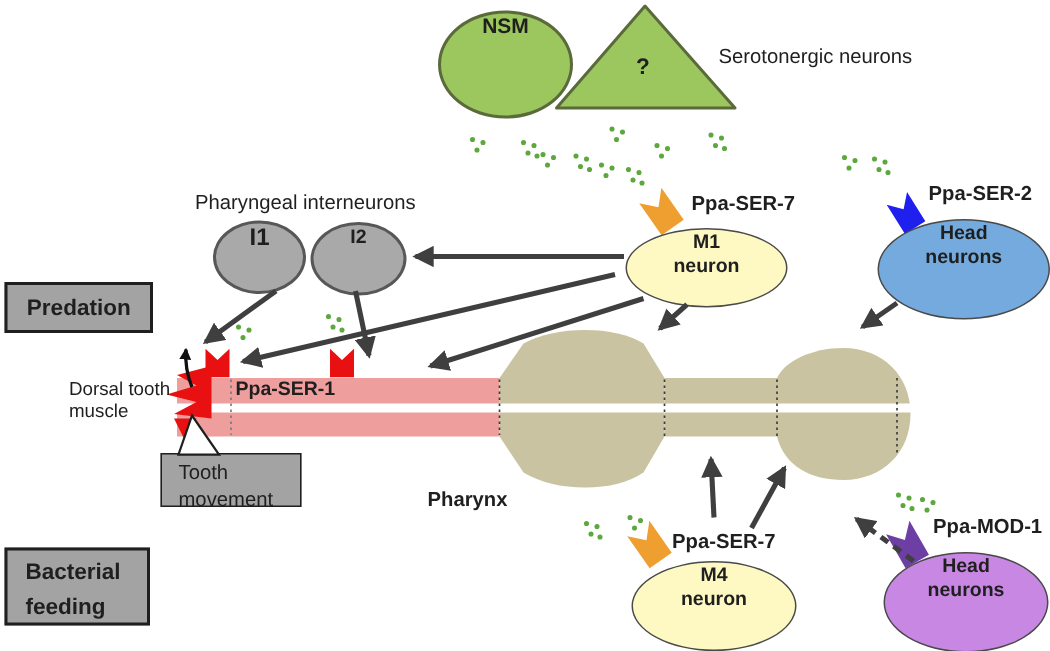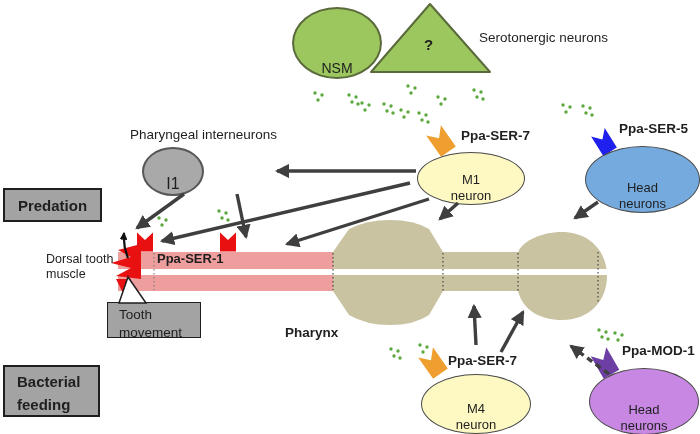--- a/index.html
+++ b/index.html
@@ -2,22 +2,22 @@
 <html><head>
 <meta charset="utf-8">
 <style>
   html,body{margin:0;padding:0;background:#fff;}
   #stage{position:relative;width:700px;height:434px;background:#ffffff;overflow:hidden;
          font-family:"Liberation Sans", sans-serif;color:#1f1f1f;}
   svg.layer{position:absolute;left:0;top:0;z-index:1;}
   svg.layer-top{z-index:3;pointer-events:none;}
   .lbl{position:absolute;white-space:nowrap;z-index:2;color:#1f1f1f;}
   .bold{font-weight:bold;}
-  .ell{position:absolute;z-index:2;display:flex;align-items:flex-end;justify-content:center;
-       text-align:center;border-radius:50%;font-weight:normal;white-space:pre-line;line-height:1.22;}
+  .ell{position:absolute;z-index:2;display:flex;align-items:flex-start;justify-content:center;
+       text-align:center;border-radius:50%;font-weight:bold;white-space:pre-line;line-height:1.22;}
   .ell-green{background:#9cc75e;border:2px solid #5a6a3b;}
   .ell-gray{background:#a9a9a9;border:2px solid #575757;}
   .ell-gold{background:#fef9c3;border:1.6px solid #4a4a4a;}
   .ell-blue{background:#74aadd;border:1.6px solid #4a4a4a;}
   .ell-purple{background:#c787e2;border:1.6px solid #4a4a4a;}
   .box{position:absolute;z-index:2;background:#a3a3a3;border:2px solid #1f1f1f;font-weight:bold;}
   .box-light{border-width:1.6px;font-weight:normal;}
 </style>
 </head>
 <body>
@@ -126,32 +126,35 @@
   <div class="ell ell-green" style="left:292px;top:7px;width:86px;height:68px;font-size:14px;">
     <span>NSM</span>
   </div>
   <div class="lbl bold" style="left:424px;top:36px;font-size:15px;">?</div>
   <div class="lbl" style="left:479px;top:30px;font-size:13.5px;">Serotonergic neurons</div>
 
   <div class="lbl" style="left:130px;top:127px;font-size:13.5px;">Pharyngeal interneurons</div>
   <div class="ell ell-gray" style="left:142px;top:147px;width:58px;height:45px;font-size:16px;">
     <span>I1</span>
   </div>
+  <div class="ell ell-gray" style="left:207px;top:148px;width:60px;height:45px;font-size:13px;">
+    <span>I2</span>
+  </div>
 
   <div class="ell ell-gold" style="left:417px;top:152px;width:106px;height:51px;font-size:13px;">
     <span>M1
 neuron</span>
   </div>
   <div class="lbl bold" style="left:461px;top:128px;font-size:13.5px;">Ppa-SER-7</div>
 
   <div class="ell ell-blue" style="left:585px;top:146px;width:113px;height:65px;font-size:13px;">
     <span>Head
 neurons</span>
   </div>
-  <div class="lbl bold" style="left:619px;top:121px;font-size:13.5px;">Ppa-SER-5</div>
+  <div class="lbl bold" style="left:619px;top:121px;font-size:13.5px;">Ppa-SER-2</div>
 
   <div class="ell ell-gold" style="left:421px;top:374px;width:108px;height:58px;font-size:13px;">
     <span>M4
 neuron</span>
   </div>
   <div class="lbl bold" style="left:448px;top:353px;font-size:13.5px;">Ppa-SER-7</div>
 
   <div class="ell ell-purple" style="left:589px;top:368px;width:108px;height:65px;font-size:13px;">
     <span>Head
 neurons</span>

